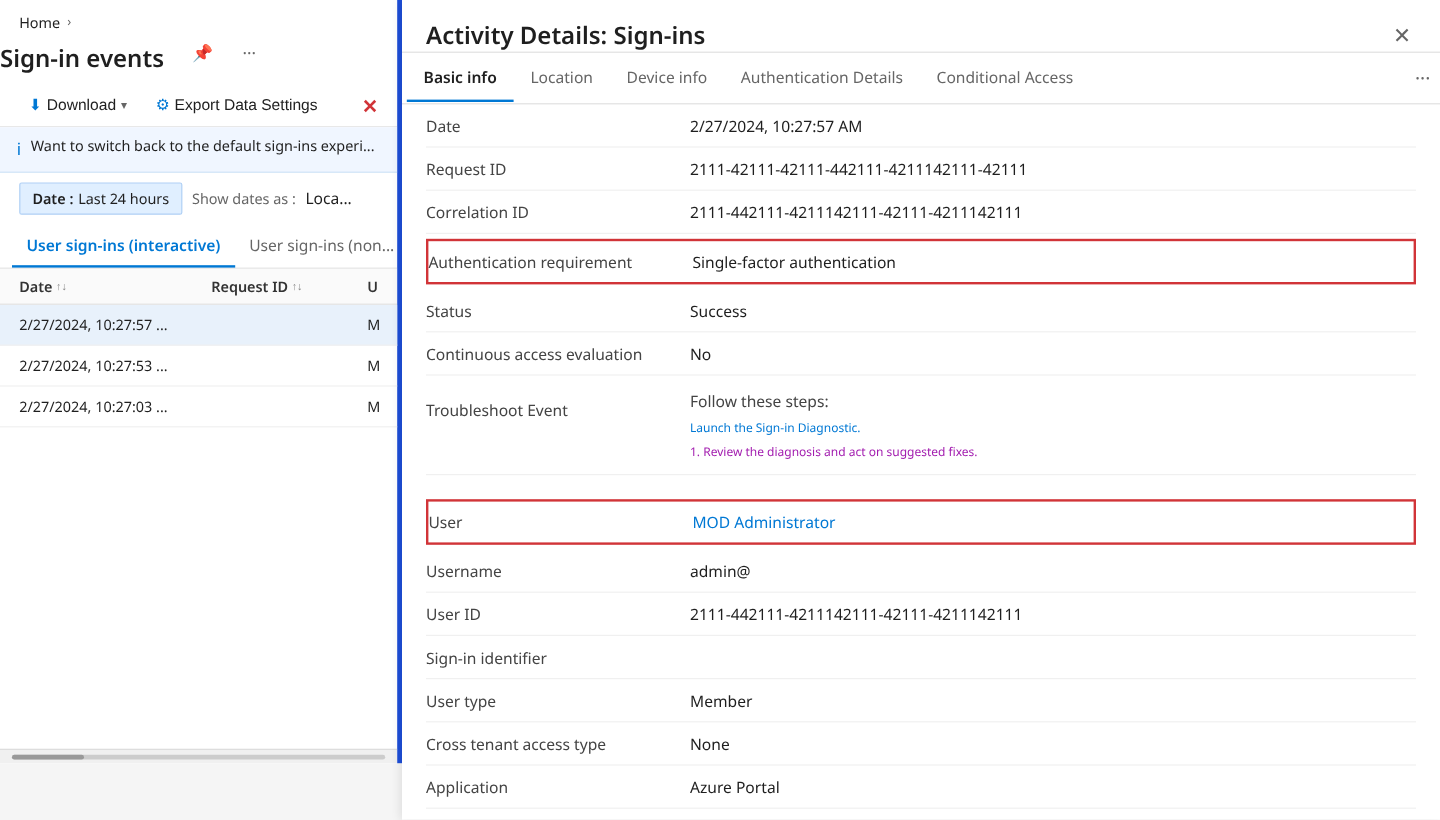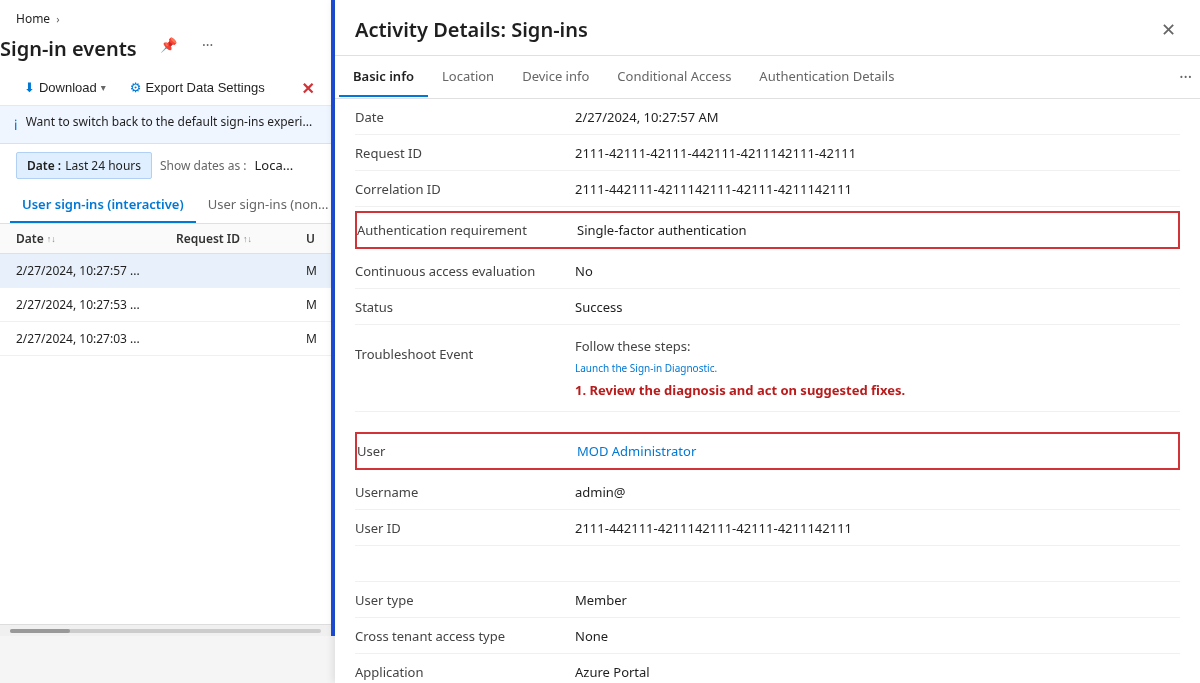--- a/index.html
+++ b/index.html
@@ -188,21 +188,21 @@
       flex-direction: column;
       height: 683px;
       overflow: hidden;
       box-shadow: -2px 0 8px rgba(0,0,0,0.1);
     }
 
     .modal-header {
       display: flex;
       align-items: center;
       justify-content: space-between;
-      padding: 16px 20px 12px;
+      padding: 16px 20px 0;
       border-bottom: 1px solid #e0e0e0;
     }
     .modal-title {
       font-size: 20px;
       font-weight: 600;
       color: #1f1f1f;
     }
     .modal-close {
       font-size: 18px;
       color: #666;
@@ -289,23 +289,22 @@
       font-size: 13px;
       color: #444;
     }
     .troubleshoot-link {
       color: #0078d4;
       cursor: pointer;
       font-size: 10px;
       text-decoration: none;
     }
     .troubleshoot-note {
-      font-size: 13px;
-      color: #b91c1c;
-      font-weight: bold;
+      font-size: 10px;
+      color: #a21caf;
     }
 
     .section-divider {
       height: 16px;
     }
   </style>
 </head>
 <body>
 
 <div class="left-panel">
@@ -408,24 +407,24 @@
     <div class="modal-tab active">
       <span>Basic info</span>
     </div>
     <div class="modal-tab">
       <span>Location</span>
     </div>
     <div class="modal-tab">
       <span>Device info</span>
     </div>
     <div class="modal-tab">
+      <span>Authentication Details</span>
+    </div>
+    <div class="modal-tab">
       <span>Conditional Access</span>
-    </div>
-    <div class="modal-tab">
-      <span>Authentication Details</span>
     </div>
     <div class="modal-tab-more">···</div>
   </div>
 
   <div class="modal-body">
     <div class="detail-table">
 
       <div class="detail-row">
         <div class="detail-label">Date</div>
         <div class="detail-value">2/27/2024, 10:27:57 AM</div>
@@ -440,27 +439,27 @@
         <div class="detail-label">Correlation ID</div>
         <div class="detail-value">2111-442111-4211142111-42111-4211142111</div>
       </div>
 
       <div style="border: 2px solid #d13438; display: grid; grid-template-columns: 220px 1fr; min-height: 36px; align-items: center; margin: 4px 0;">
         <div class="detail-label" style="padding: 8px 4px 8px 0;">Authentication requirement</div>
         <div class="detail-value" style="padding: 8px 0;">Single-factor authentication</div>
       </div>
 
       <div class="detail-row">
+        <div class="detail-label">Status</div>
+        <div class="detail-value">Success</div>
+      </div>
+
+      <div class="detail-row">
         <div class="detail-label">Continuous access evaluation</div>
         <div class="detail-value">No</div>
-      </div>
-
-      <div class="detail-row">
-        <div class="detail-label">Status</div>
-        <div class="detail-value">Success</div>
       </div>
 
       <div class="troubleshoot-row">
         <div class="detail-label">Troubleshoot Event</div>
         <div class="troubleshoot-content">
           <span class="troubleshoot-steps-label">Follow these steps:</span>
           <a class="troubleshoot-link">Launch the Sign-in Diagnostic.</a>
           <span class="troubleshoot-note">1. Review the diagnosis and act on suggested fixes.</span>
         </div>
       </div>
@@ -476,20 +475,21 @@
         <div class="detail-label">Username</div>
         <div class="detail-value">admin@</div>
       </div>
 
       <div class="detail-row">
         <div class="detail-label">User ID</div>
         <div class="detail-value">2111-442111-4211142111-42111-4211142111</div>
       </div>
 
       <div class="detail-row">
+        <div class="detail-label">Sign-in identifier</div>
         <div class="detail-value"></div>
       </div>
 
       <div class="detail-row">
         <div class="detail-label">User type</div>
         <div class="detail-value">Member</div>
       </div>
 
       <div class="detail-row">
         <div class="detail-label">Cross tenant access type</div>

